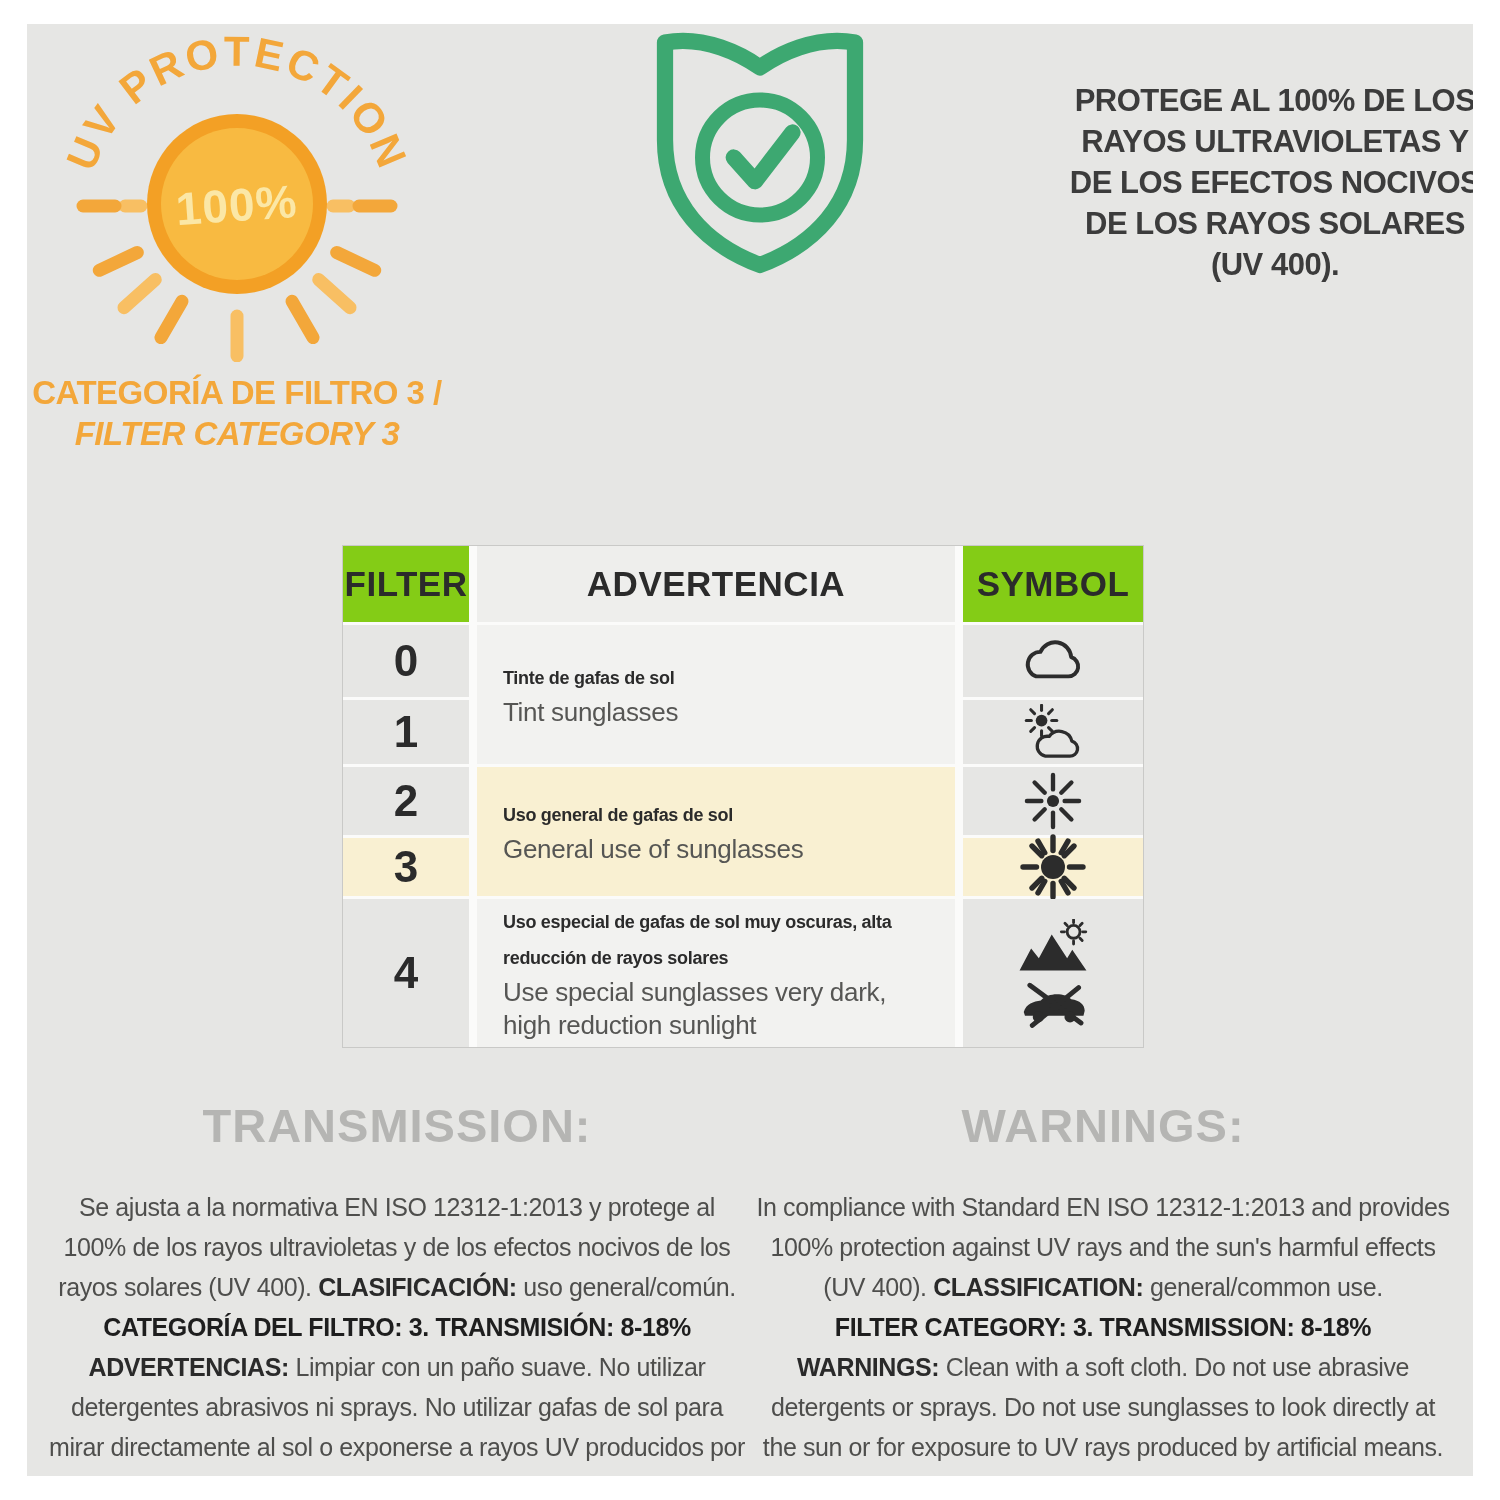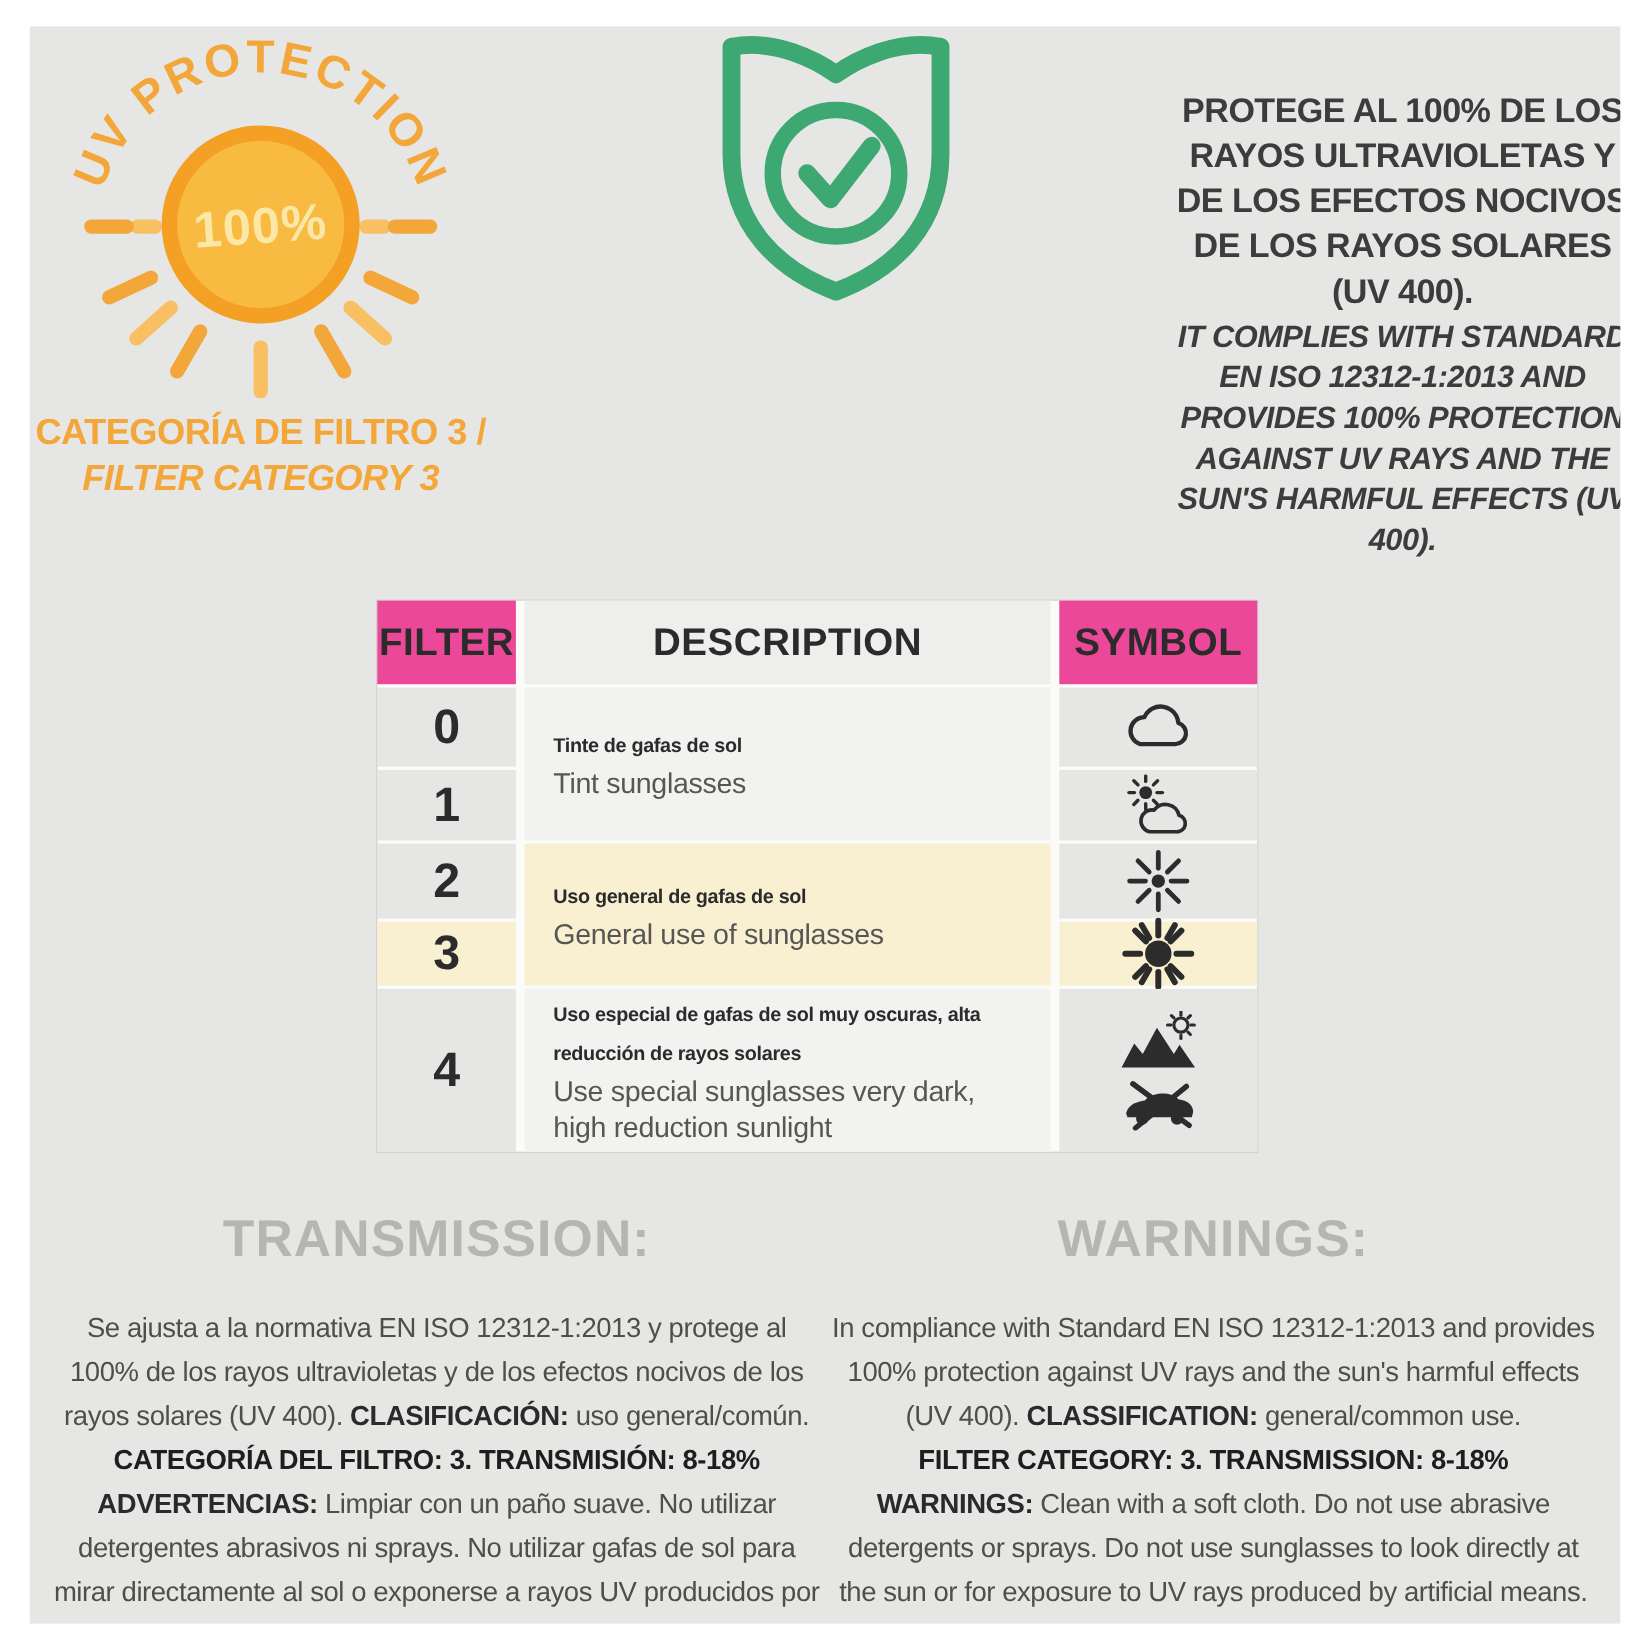--- a/index.html
+++ b/index.html
@@ -35,21 +35,21 @@
   .filter-table{
     position:absolute;left:315px;top:521px;
     display:grid;
     grid-template-columns:126px 478px 180px;
     grid-template-rows:76px 72px 64px 68px 58px 148px;
     gap:3px 8px;
     background:#fbfbfa;
     border:1px solid #c9c9c7;
   }
   .cell{display:flex;align-items:center;justify-content:center;}
-  .th{background:#ec4899;font-weight:bold;font-size:35px;color:#2b2b2b;letter-spacing:0.5px;}
+  .th{background:#84cc16;font-weight:bold;font-size:35px;color:#2b2b2b;letter-spacing:0.5px;}
   .th-desc{background:#eeeeec;}
   .num{background:#e6e6e4;font-weight:bold;font-size:44px;color:#2b2b2b;}
   .sym{background:#e6e6e4;}
   .desc{
     background:#f2f2f0;display:flex;flex-direction:column;
     align-items:flex-start;justify-content:center;padding-left:26px;box-sizing:border-box;
     letter-spacing:-0.3px;
   }
   .desc-es{font-weight:bold;font-size:18px;line-height:36px;color:#2b2b2b;padding-right:14px;}
   .desc-en{font-size:26px;line-height:33px;color:#565654;padding-right:14px;}
@@ -112,26 +112,25 @@
   <div class="shield-block">
     <svg width="250" height="290" viewBox="0 0 200 232">
       <path d="M100,54 C86,44 56,28 24,34 L24,112 C24,163 57,196 100,212 C143,196 176,163 176,112 L176,34 C144,28 114,44 100,54 Z" fill="none" stroke="#3da871" stroke-width="13" stroke-linejoin="round"></path>
       <circle cx="100" cy="126" r="46" fill="none" stroke="#3da871" stroke-width="12"></circle>
       <path d="M79,126 L96,145 L126,106" fill="none" stroke="#3da871" stroke-width="13" stroke-linecap="round" stroke-linejoin="round"></path>
     </svg>
   </div>
 
   <div class="protect-block">
     <div class="protect-es">PROTEGE AL 100% DE LOS RAYOS ULTRAVIOLETAS Y DE LOS EFECTOS NOCIVOS DE LOS RAYOS SOLARES (UV 400).</div>
-    <div class="protect-en">IT COMPLIES WITH STANDARD EN ISO 12312-1:2013 AND PROVIDES 100% PROTECTION AGAINST UV RAYS AND THE SUN'S HARMFUL EFFECTS (UV 400).</div>
   </div>
 
   <div class="filter-table">
     <div class="cell th gr1c1">FILTER</div>
-    <div class="cell th th-desc gr1c2">DESCRIPTION</div>
+    <div class="cell th th-desc gr1c2">ADVERTENCIA</div>
     <div class="cell th gr1c3">SYMBOL</div>
 
     <div class="cell num gr2c1">0</div>
     <div class="cell num gr3c1">1</div>
     <div class="cell num gr4c1">2</div>
     <div class="cell num cream gr5c1">3</div>
     <div class="cell num gr6c1">4</div>
 
     <div class="desc d01">
       <div class="desc-es">Tinte de gafas de sol</div>

